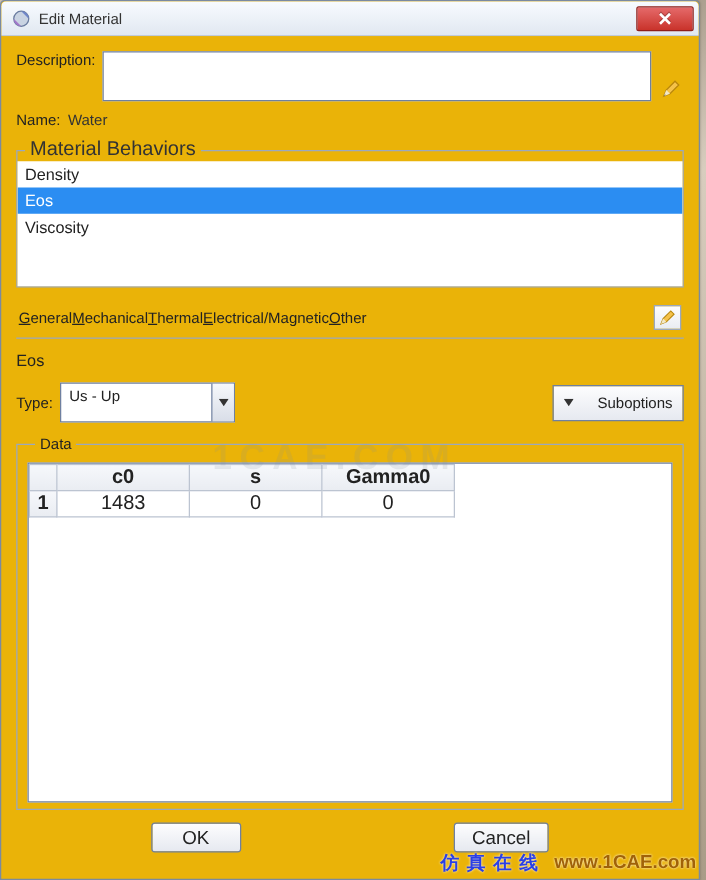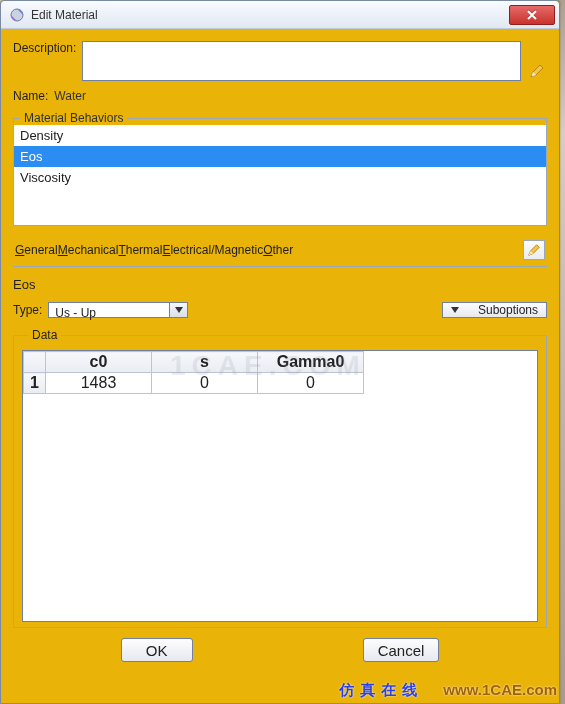--- a/index.html
+++ b/index.html
@@ -65,21 +65,21 @@
   }
   .pencil {
     width: 20px; height: 20px; margin-left:6px; align-self:flex-end;
     display:flex; align-items:center; justify-content:center;
   }
   fieldset.material-beh {
     border: 1px solid #9aa8be;
     padding: 0; margin: 6px 0 10px 0;
   }
   fieldset.material-beh legend {
-    font-size: 12px; color:#333; padding: 0 4px; margin-left:6px;
+    font-size: 16px; color:#333; padding: 0 4px; margin-left:6px;
   }
   .beh-list {
     background:#fff;
     border: none;
     height: 100px;
     overflow:hidden;
   }
   .beh-item {
     padding: 3px 6px;
     font-size: 13px;
@@ -98,30 +98,30 @@
     width:22px; height:20px;
     border:1px solid #9aa8be;
     background:linear-gradient(#fdfdfe,#e9ecf2);
     display:flex; align-items:center; justify-content:center;
   }
   .section-title { font-size:13px; margin: 4px 0 10px 0; }
   .type-row { display:flex; align-items:center; margin-bottom:10px; }
   .type-row .label { margin-right:6px; }
   .combo {
     display:flex; align-items:stretch;
-    border:1px solid #6f80a0; background:#fff; height:16px; width:140px;
+    border:1px solid #6f80a0; background:#fff; height:32px; width:140px;
   }
   .combo .combo-text { flex:1; padding:3px 6px; font-size:12px; }
   .combo .combo-btn {
     width:18px; border-left:1px solid #6f80a0;
     background:linear-gradient(#f6f8fb,#d9dee8);
     display:flex; align-items:center; justify-content:center;
   }
   .subopt-btn {
-    height:16px;
+    height:29px;
     border:1px solid #6f80a0;
     background:linear-gradient(#fdfdfe,#e6e9f0);
     padding: 2px 8px;
     display:flex; align-items:center; gap:19px;
     font-size:12px;
   }
   fieldset.data-box {
     border:1px solid #9aa8be;
     padding: 8px 8px 8px 8px;
     margin:0;
@@ -173,21 +173,21 @@
     left:170px; top:350px;
     font-size:28px; font-weight:bold;
     letter-spacing:6px;
     color: rgba(130,140,155,0.16);
     pointer-events:none;
   }
   .footer-text {
     position:absolute;
     bottom:4px; right:8px;
     font-size:15px; font-weight:bold;
-    display:flex; gap:20px;
+    display:flex; gap:7px;
     text-shadow:0 0 2px #fff;
   }
   .footer-cn { color:#2a3fe6; letter-spacing:6px; }
   .footer-url { color:#a16207; }
 </style>
 </head>
 <body>
 
 <div class="window">
 

